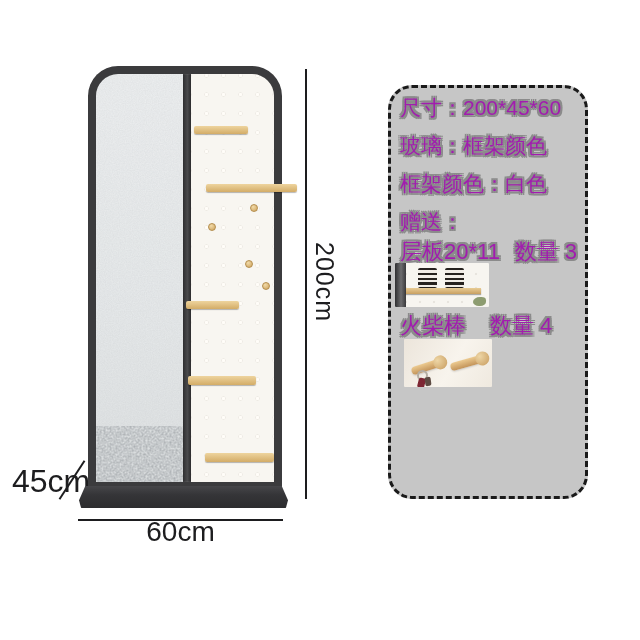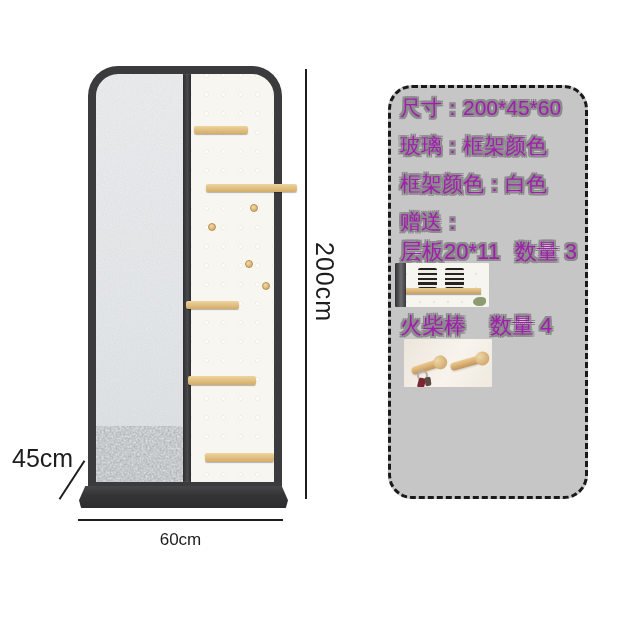--- a/index.html
+++ b/index.html
@@ -38,22 +38,22 @@
   .wood{position:absolute;background:linear-gradient(180deg,#eed49e,#d3ac67);border-radius:2px;
         box-shadow:0 1px 1px rgba(0,0,0,.28);z-index:5;}
   .peg{position:absolute;width:8px;height:8px;border-radius:50%;z-index:5;
        background:radial-gradient(circle at 35% 30%,#f2dba9,#cda25c);border:1px solid #b58e4e;box-sizing:border-box;}
   
   .dim{color:#1d1d1f;}
   .vline{position:absolute;left:305px;top:69px;width:2px;height:430px;background:#1d1d1f;}
   .hline{position:absolute;left:78px;top:519px;width:205px;height:2px;background:#1d1d1f;}
   .slash{position:absolute;left:71px;top:457px;width:2px;height:46px;background:#1d1d1f;transform:rotate(33deg);}
   .label-height{position:absolute;left:310px;top:242px;font-size:25px;writing-mode:vertical-rl;letter-spacing:1px;}
-  .label-depth{position:absolute;left:12px;top:444px;font-size:25px;}
-  .label-width{position:absolute;left:78px;top:530px;width:205px;text-align:center;font-size:17px;}
+  .label-depth{position:absolute;left:12px;top:463px;font-size:32px;}
+  .label-width{position:absolute;left:78px;top:516px;width:205px;text-align:center;font-size:28px;}
   
   .panel{
     position:absolute;left:388px;top:85px;width:200px;height:414px;box-sizing:border-box;
     background:#c6c6c6;border:3px dashed #1a1a1a;border-radius:24px;
     padding:6px 8px 0 9px;overflow:hidden;
   }
   .outlined{
     color:#a21caf;font-weight:normal;
     text-shadow:-2px -2px 0 #8b8b8b,2px -2px 0 #8b8b8b,-2px 2px 0 #8b8b8b,2px 2px 0 #8b8b8b,
                  0 -2px 0 #8b8b8b,0 2px 0 #8b8b8b,-2px 0 0 #8b8b8b,2px 0 0 #8b8b8b;

